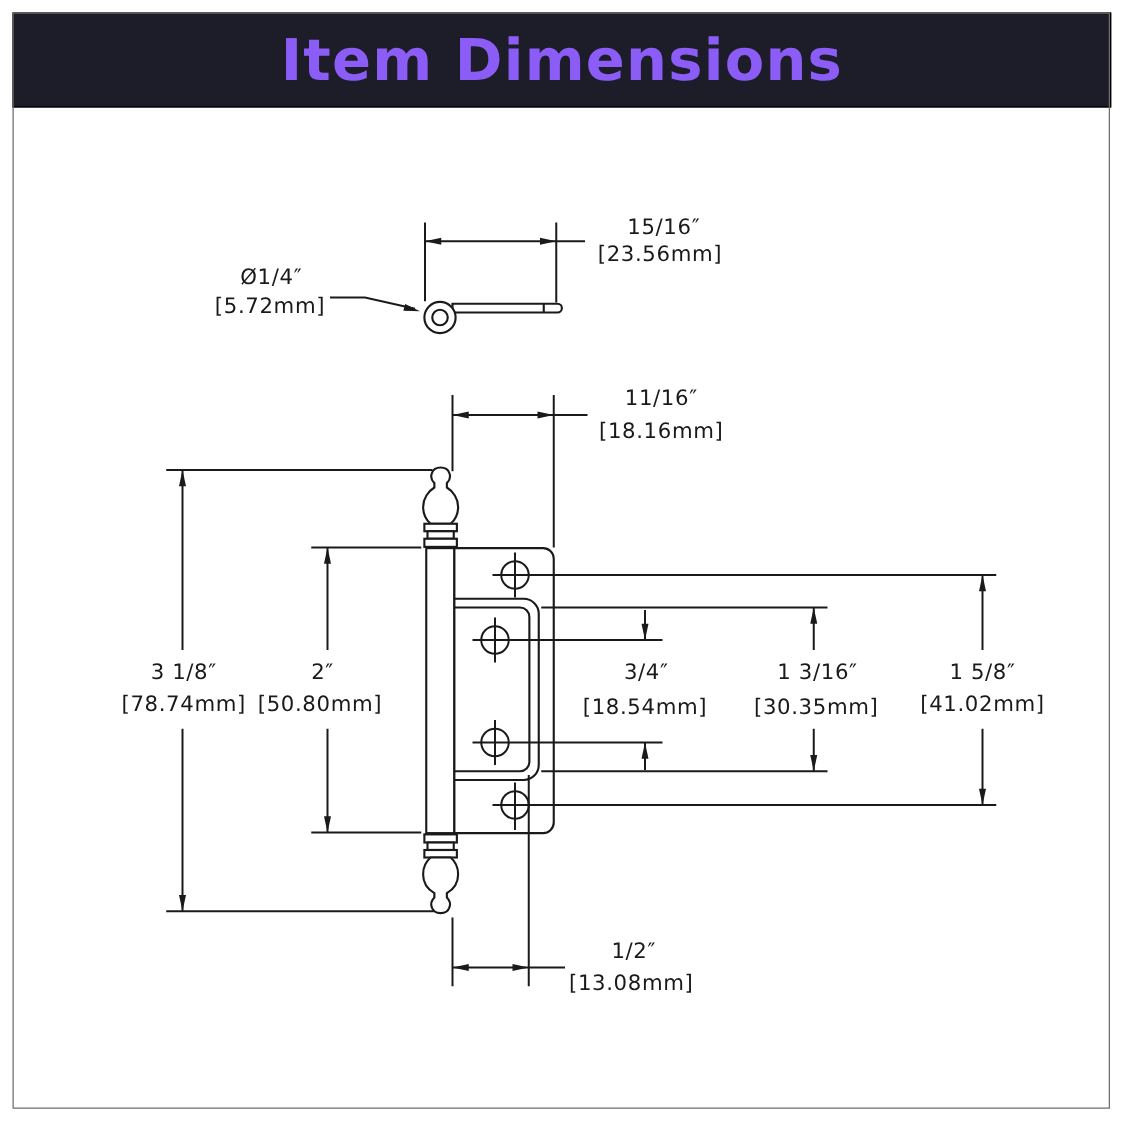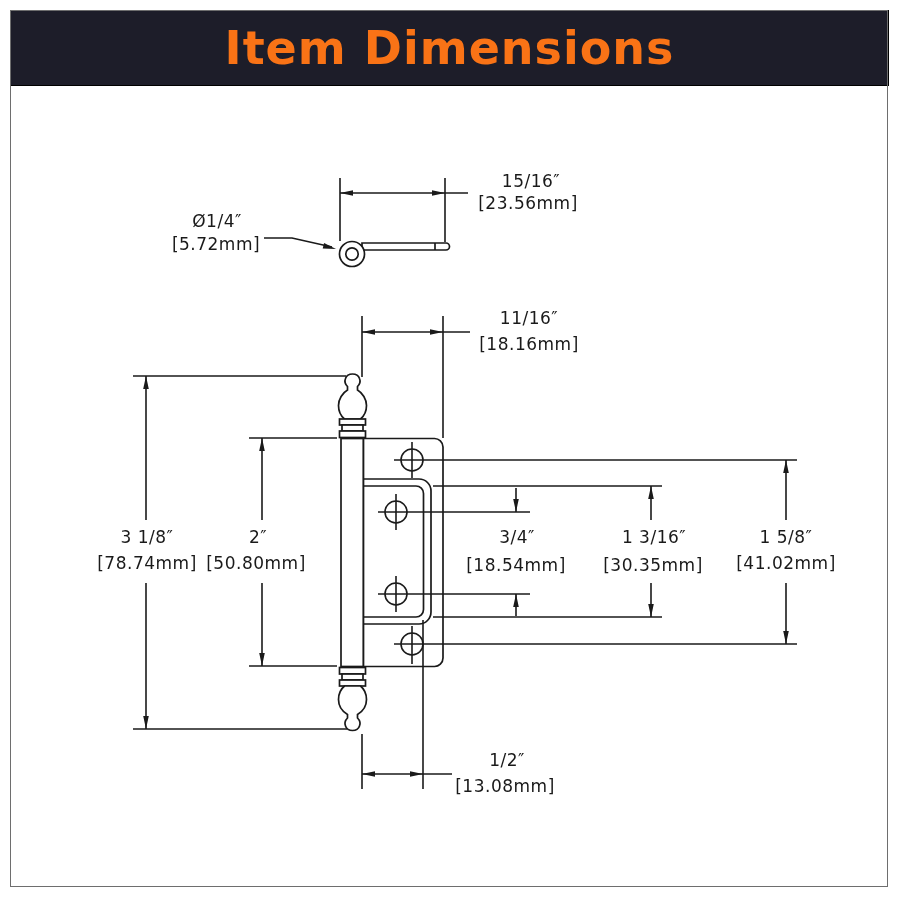--- a/index.html
+++ b/index.html
@@ -3,21 +3,21 @@
 <meta charset="utf-8">
 <style>
   html,body{margin:0;padding:0;background:#fff;}
   .page{position:relative;width:900px;height:900px;background:#fff;overflow:hidden;
         font-family:"DejaVu Sans","Liberation Sans",sans-serif;}
   .page-border{position:absolute;left:10px;top:10px;width:878px;height:877px;
         border:1.5px solid #6e6e6e;box-sizing:border-box;pointer-events:none;}
   .header{position:absolute;left:10px;top:10px;width:879px;height:76px;
         background:#1d1d29;border:1px solid #000;box-sizing:border-box;
         display:flex;align-items:center;justify-content:center;}
-  .header-title{color:#f97316;font-size:46px;font-weight:700;letter-spacing:1px;line-height:1;}
+  .header-title{color:#8b5cf6;font-size:46px;font-weight:700;letter-spacing:1px;line-height:1;}
   svg{position:absolute;left:0;top:0;}
   svg text{font-family:"DejaVu Sans","Liberation Sans",sans-serif;font-size:17px;
         letter-spacing:0.5px;fill:#1a1a1a;}
 </style>
 </head>
 <body>
 
 <div class="page">
 
   <div class="header">

